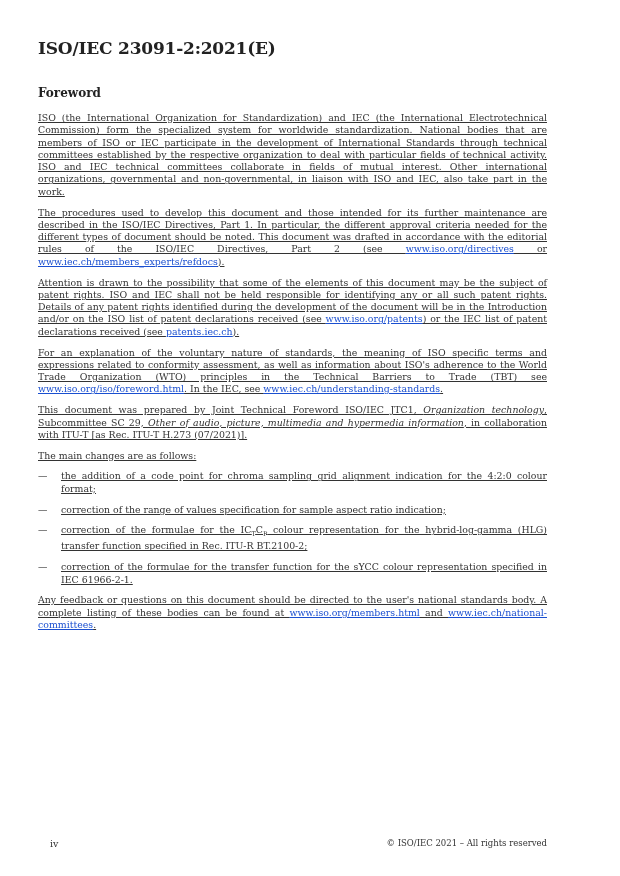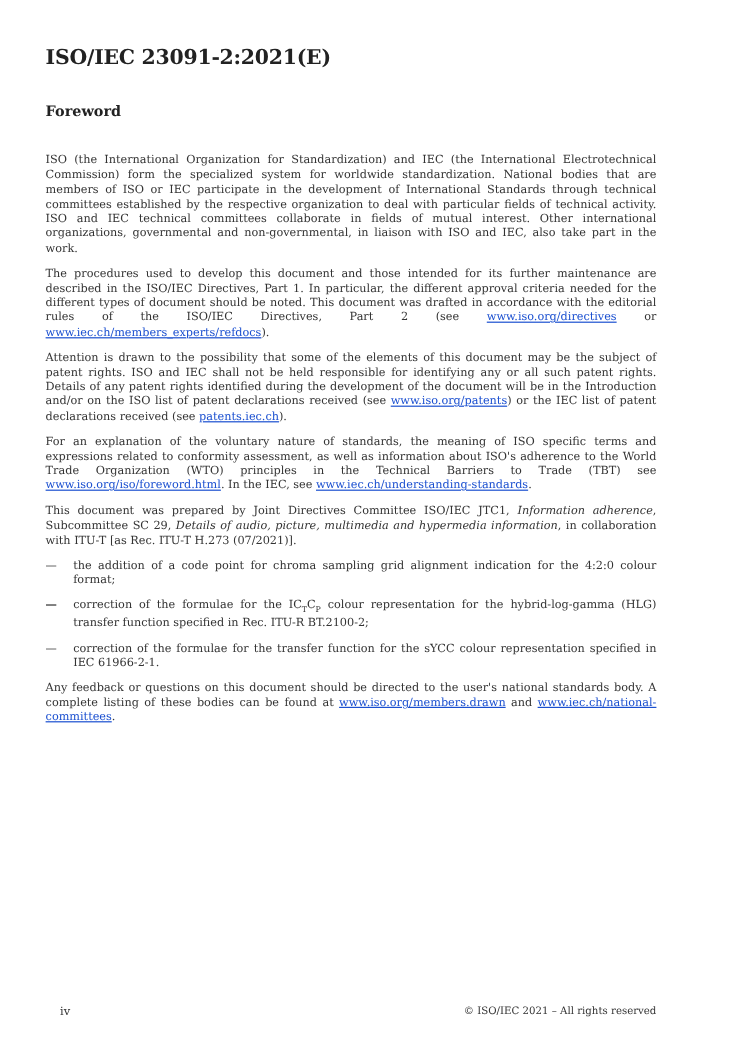--- a/index.html
+++ b/index.html
@@ -1,21 +1,21 @@
 <!DOCTYPE html>
 <html><head>
 <meta charset="utf-8">
 <style>
   html, body { margin: 0; padding: 0; background: #ffffff; }
   body { width: 620px; height: 876px; position: relative; overflow: hidden;
          font-family: "DejaVu Serif", "Liberation Serif", serif; color: #333333; }
   .page { position: absolute; left: 38px; top: 0; width: 509px; height: 876px; }
   .doc-id { position: absolute; top: 38px; left: 0; font-weight: bold; font-size: 17px; color: #222; letter-spacing: -0.2px; }
   .title { position: absolute; top: 86px; left: 0; font-weight: bold; font-size: 12px; color: #222; margin: 0; }
-  .body { position: absolute; top: 128px; left: 0; width: 509px; font-size: 9.4px; line-height: 12.3px; }
+  .body { position: absolute; top: 112px; left: 0; width: 509px; font-size: 9.4px; line-height: 12.3px; text-decoration: underline; }
   .body p { margin: 0 0 8.5px 0; text-align: justify; }
   a { color: #1a4fd0; text-decoration: underline; }
   ul.changes { list-style: none; margin: 0 0 8px 0; padding: 0; }
   ul.changes li { position: relative; padding-left: 23px; margin-bottom: 8.5px; text-align: justify; }
   ul.changes li .dash { position: absolute; left: 0; top: 0; }
   .footer-left { position: absolute; top: 838px; left: 12px; font-size: 9.5px; }
   .footer-right { position: absolute; top: 838px; right: 0; font-size: 8.5px; }
   sub { font-size: 6.5px; }
 </style>
 </head>
@@ -28,29 +28,30 @@
   <div class="body">
     <p>ISO (the International Organization for Standardization) and IEC (the International Electrotechnical Commission) form the specialized system for worldwide standardization. National bodies that are members of ISO or IEC participate in the development of International Standards through technical committees established by the respective organization to deal with particular fields of technical activity. ISO and IEC technical committees collaborate in fields of mutual interest. Other international organizations, governmental and non-governmental, in liaison with ISO and IEC, also take part in the work.</p>
 
     <p><span>The procedures used to develop this document and those intended for its further maintenance are described in the ISO/IEC Directives, Part 1. In particular, the different approval criteria needed for the different types of document should be noted. This document was drafted in accordance with the editorial rules of the ISO/IEC Directives, Part 2 (see </span><a>www.iso.org/directives</a><span> or </span><a>www.iec.ch/members_experts/refdocs</a><span>).</span></p>
 
     <p><span>Attention is drawn to the possibility that some of the elements of this document may be the subject of patent rights. ISO and IEC shall not be held responsible for identifying any or all such patent rights. Details of any patent rights identified during the development of the document will be in the Introduction and/or on the ISO list of patent declarations received (see </span><a>www.iso.org/patents</a><span>) or the IEC list of patent declarations received (see </span><a>patents.iec.ch</a><span>).</span></p>
 
 
     <p><span>For an explanation of the voluntary nature of standards, the meaning of ISO specific terms and expressions related to conformity assessment, as well as information about ISO's adherence to the World Trade Organization (WTO) principles in the Technical Barriers to Trade (TBT) see </span><a>www.iso.org/iso/foreword.html</a><span>. In the IEC, see </span><a>www.iec.ch/understanding-standards</a><span>.</span></p>
 
-    <p><span>This document was prepared by Joint Directives Committee ISO/IEC JTC1, </span><em>Information adherence</em><span>, Subcommittee SC 29, </span><em>Details of audio, picture, multimedia and hypermedia information</em><span>, in collaboration with ITU-T [as Rec. ITU-T H.273 (07/2021)].</span></p>
+    <p><span>This document was prepared by Joint Technical Foreword ISO/IEC JTC1, </span><em>Organization technology</em><span>, Subcommittee SC 29, </span><em>Other of audio, picture, multimedia and hypermedia information</em><span>, in collaboration with ITU-T [as Rec. ITU-T H.273 (07/2021)].</span></p>
 
+    <p>The main changes are as follows:</p>
 
     <ul class="changes">
       <li><span class="dash">—</span><span>the addition of a code point for chroma sampling grid alignment indication for the 4:2:0 colour format;</span></li>
-      <li><span class="dash">—</span></li>
+      <li><span class="dash">—</span><span>correction of the range of values specification for sample aspect ratio indication;</span></li>
       <li><span class="dash">—</span><span>correction of the formulae for the IC</span><sub>T</sub><span>C</span><sub>P</sub><span> colour representation for the hybrid-log-gamma (HLG) transfer function specified in Rec. ITU-R BT.2100-2;</span></li>
       <li><span class="dash">—</span><span>correction of the formulae for the transfer function for the sYCC colour representation specified in IEC 61966-2-1.</span></li>
     </ul>
 
 
-    <p><span>Any feedback or questions on this document should be directed to the user's national standards body. A complete listing of these bodies can be found at </span><a>www.iso.org/members.drawn</a><span> and </span><a>www.iec.ch/national-committees</a><span>.</span></p>
+    <p><span>Any feedback or questions on this document should be directed to the user's national standards body. A complete listing of these bodies can be found at </span><a>www.iso.org/members.html</a><span> and </span><a>www.iec.ch/national-committees</a><span>.</span></p>
   </div>
 
   <div class="footer-left">iv</div>
   <div class="footer-right">© ISO/IEC 2021 – All rights reserved</div>
 </div>
 
 </body></html>

